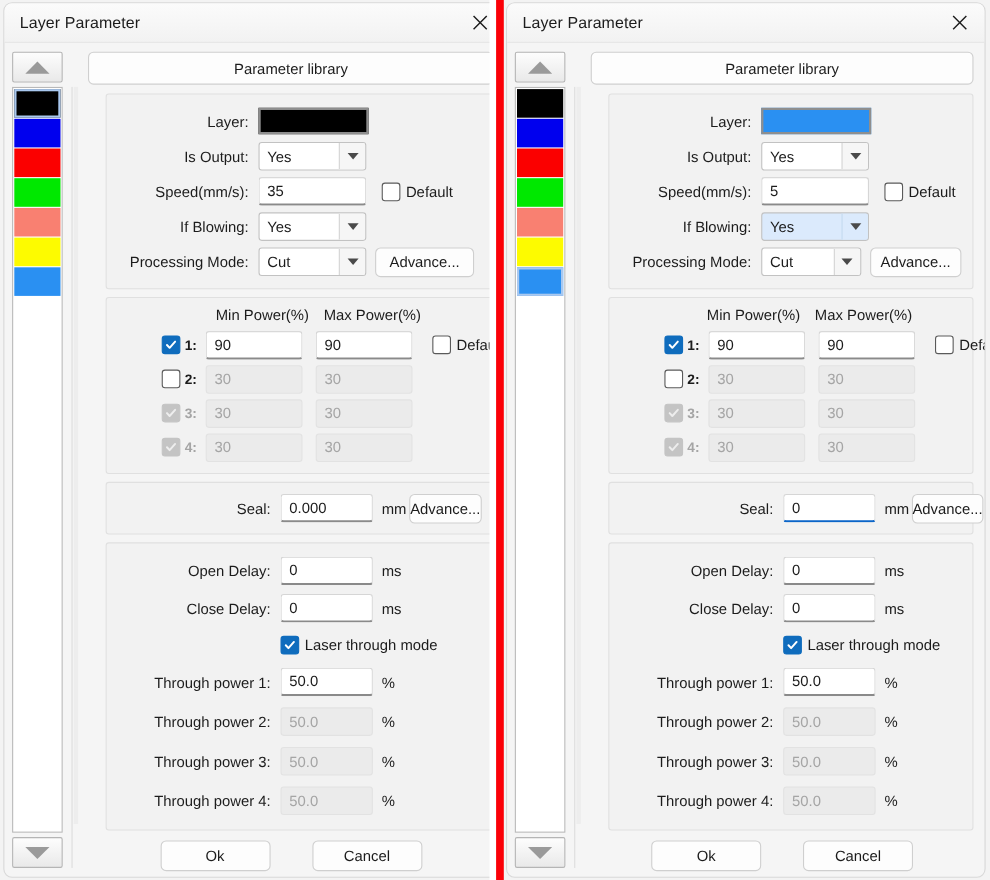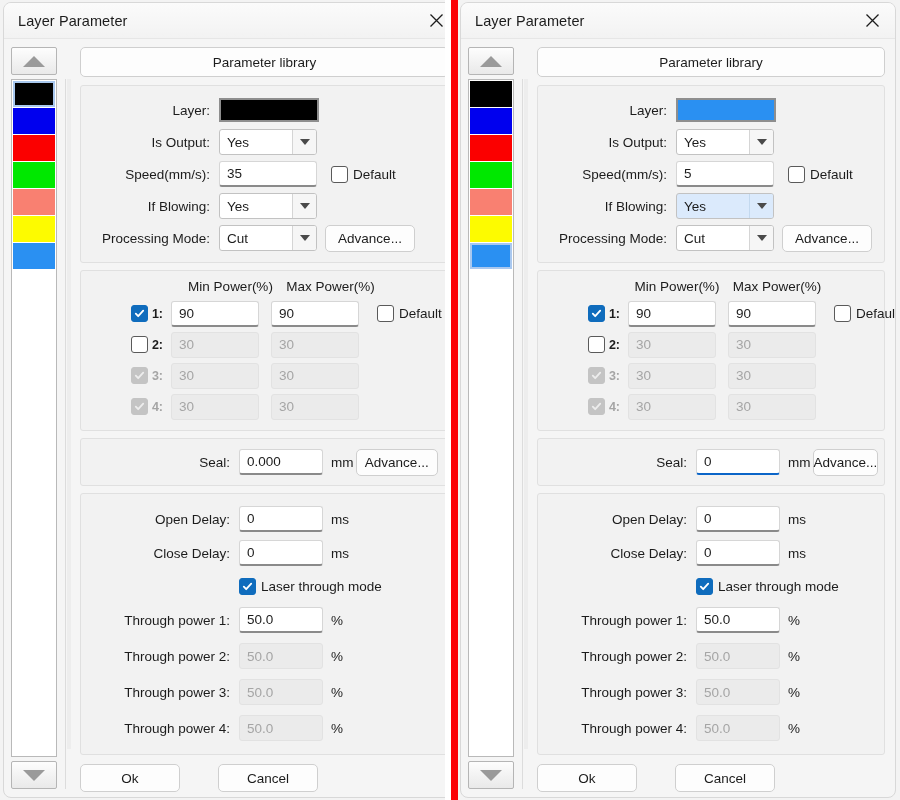--- a/index.html
+++ b/index.html
@@ -168,20 +168,21 @@
     width: 100%;
     margin-bottom: 8px;
   }
 
   
   .group {
     border: 1px solid #e0e0e0;
     border-radius: 3px;
     background: #f2f2f2;
     padding: 8px 10px;
+    margin-left: 16px;
   }
   .group + .group { margin-top: 7px; padding-left: 20px; }
 
   
   .row {
     display: flex;
     align-items: center;
     height: 32px;
   }
   .row .lbl {
@@ -296,21 +297,21 @@
   .pw-row .pw-cb { width: 70px; flex: 0 0 70px; display: flex; justify-content: flex-end; padding-right: 8px; }
   .pw-row .pw-cb .cb-label { margin-left: 4px; font-weight: bold; font-size: 12.5px; }
   .pw-row .tinput { width: 88px; margin-right: 12px; }
   .pw-default { margin-left: 6px; }
 
   .unit { font-size: 13.5px; color: #1c1c1c; margin-left: 8px; width: 24px; }
 
   .footer {
     flex: 0 0 auto;
     display: flex;
-    justify-content: flex-start;
+    justify-content: center;
     gap: 38px;
     padding: 9px 0 8px 0;
   }
   .footer .btn { width: 100px; height: 28px; }
 
   
   .red-strip {
     position: absolute;
     left: 451px; top: 0;
     width: 7px; height: 800px;

